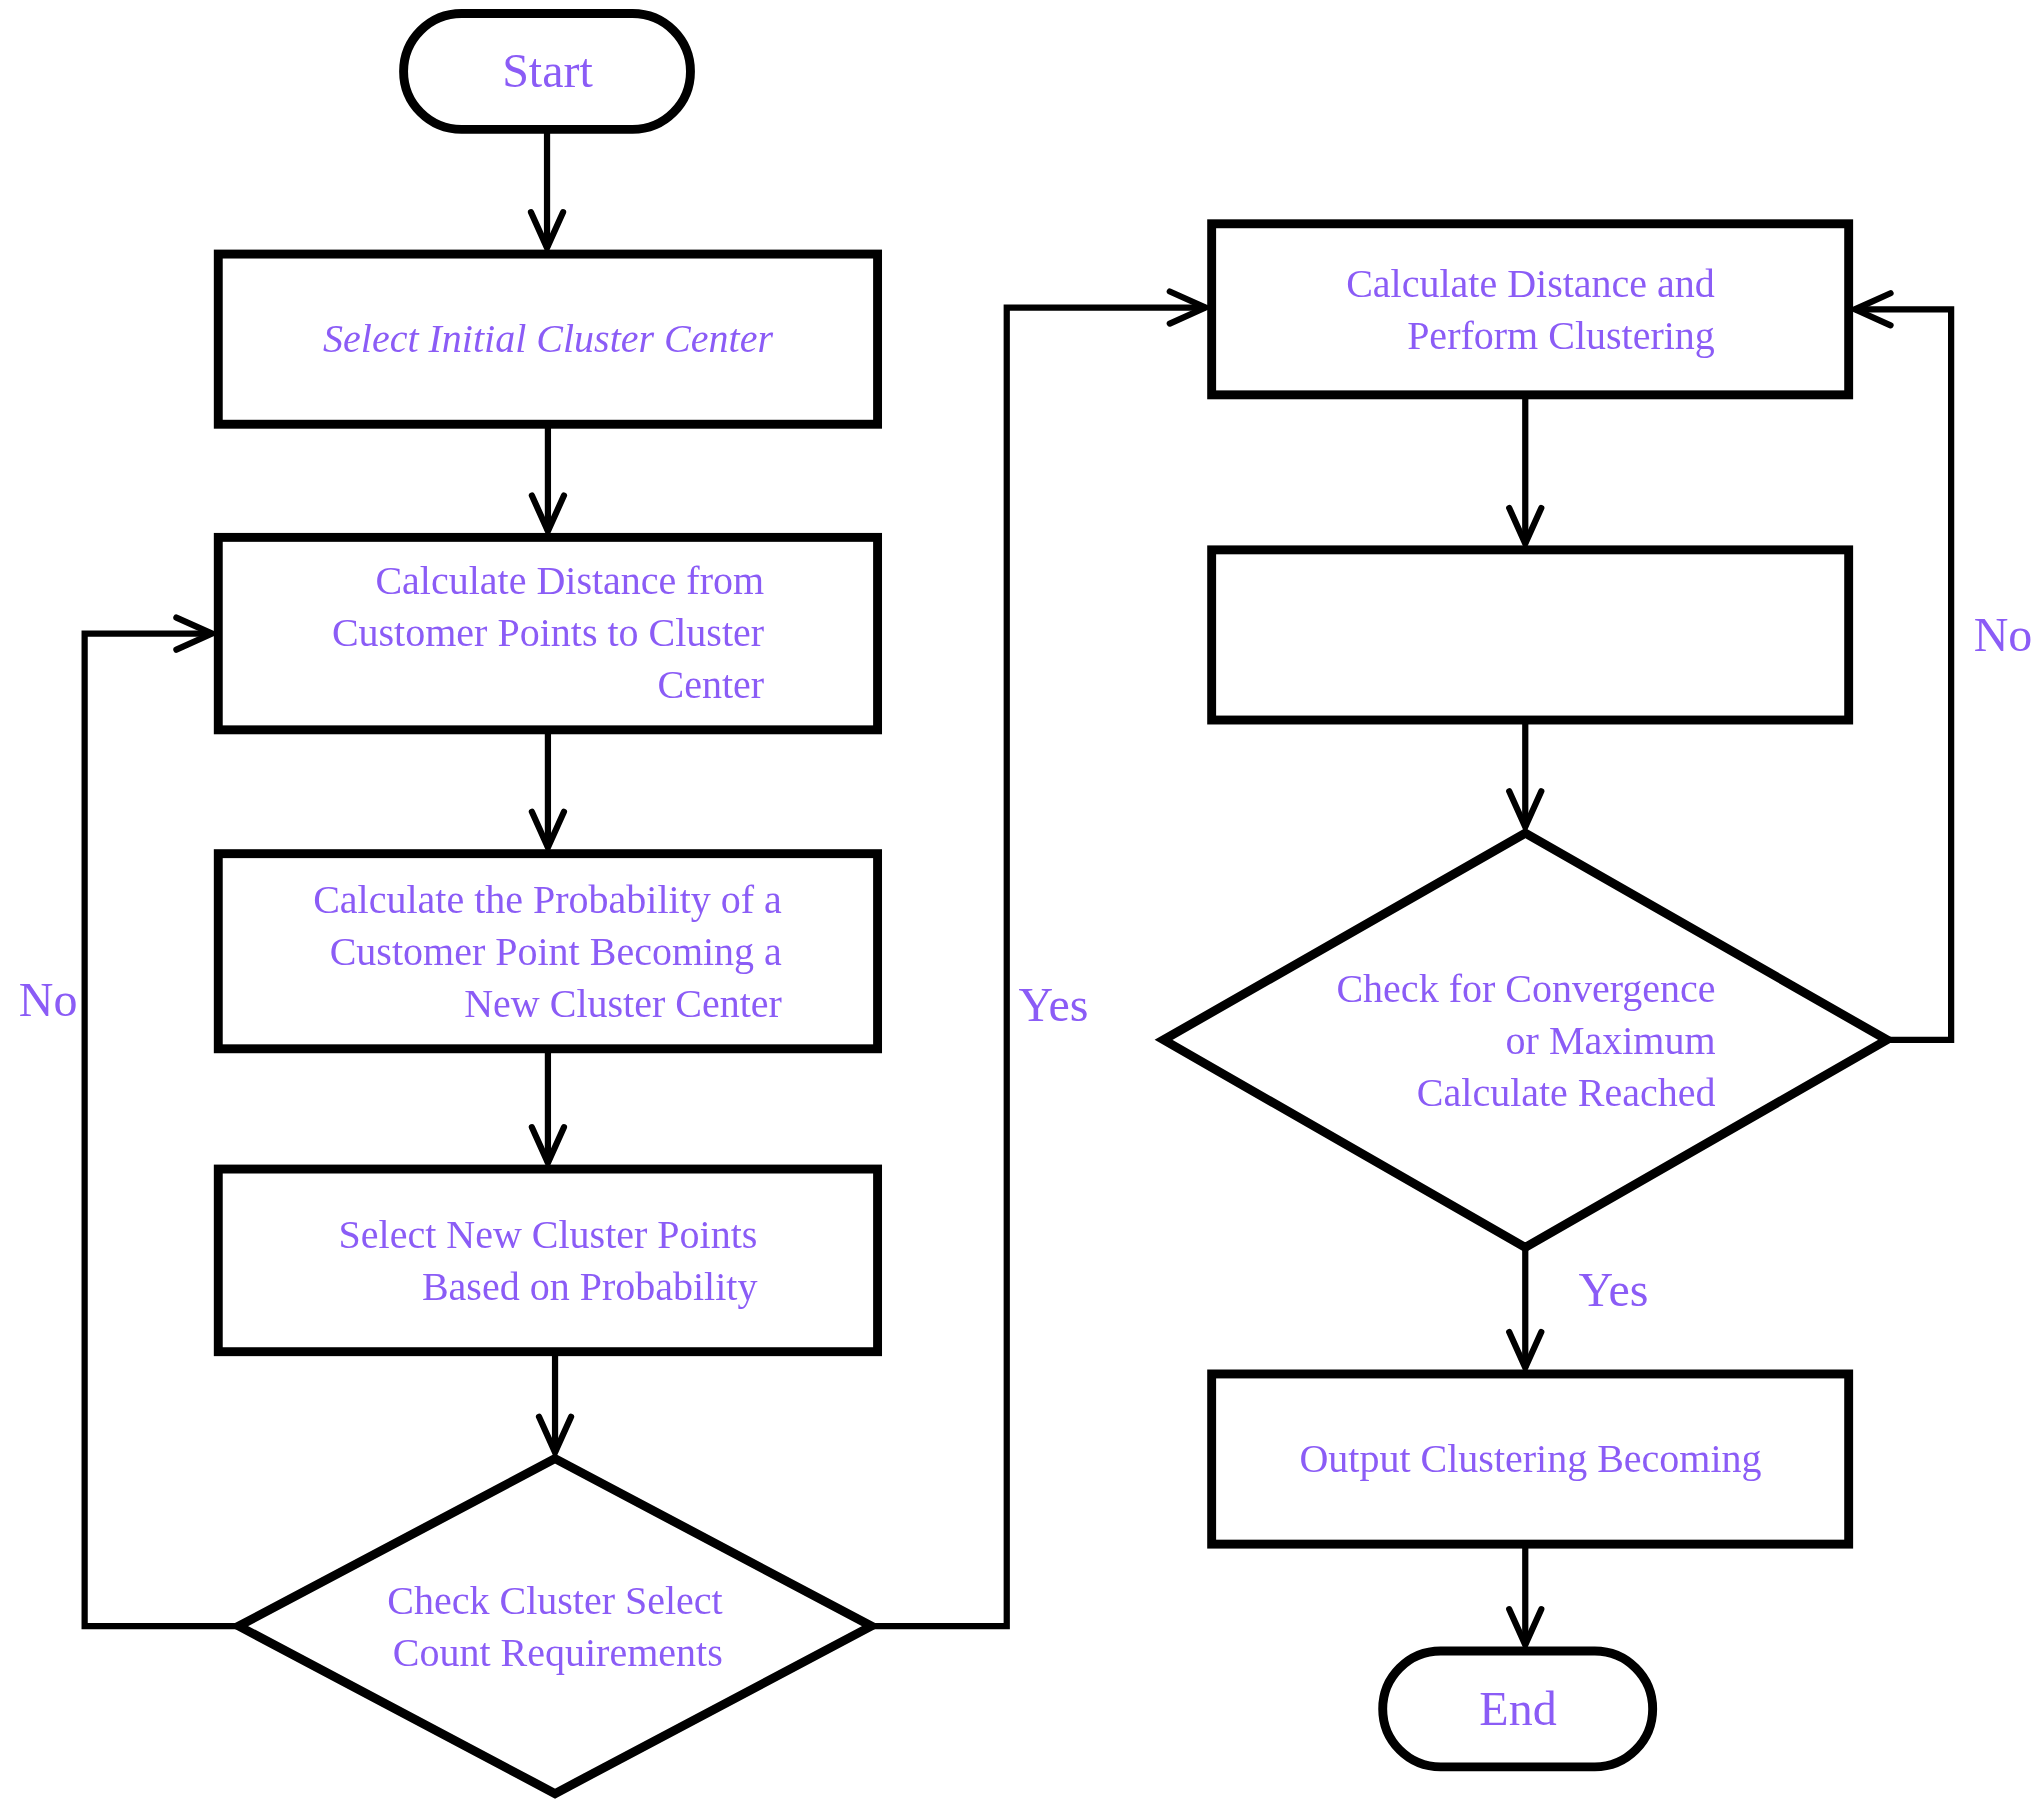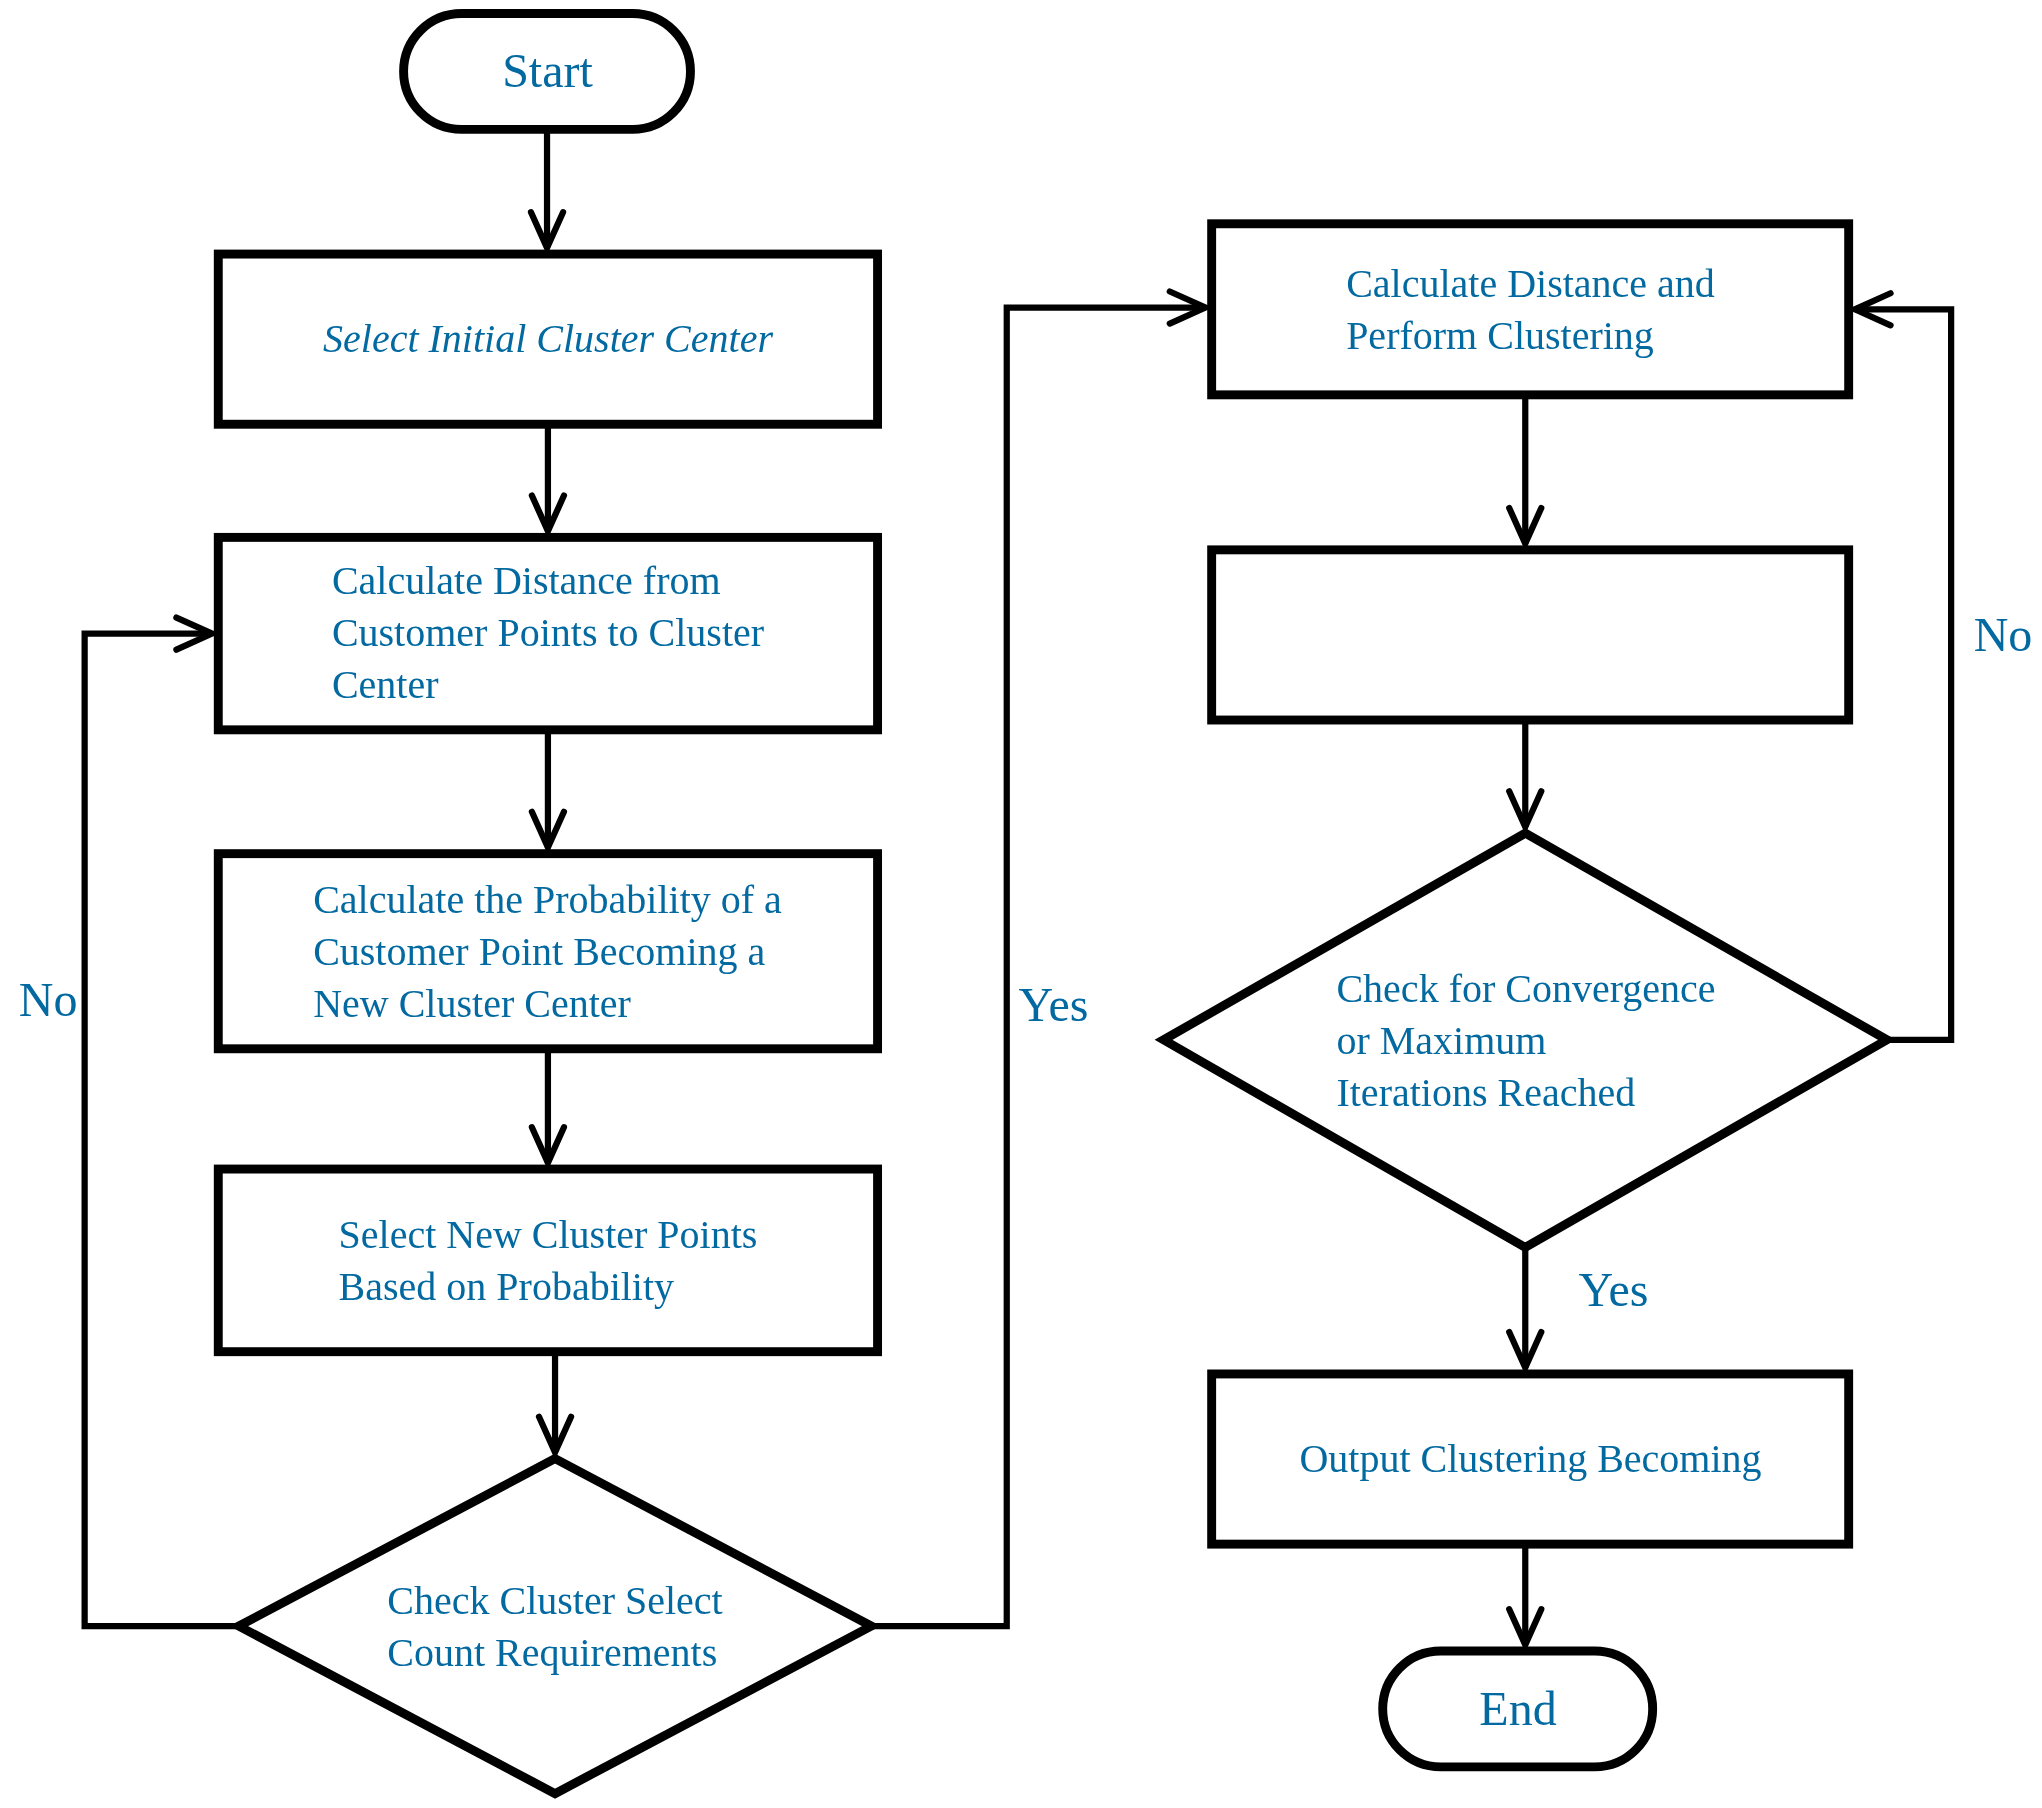--- a/index.html
+++ b/index.html
@@ -17,23 +17,23 @@
   #flow-svg {
     position: absolute;
     left: 0;
     top: 0;
   }
   .node-label, .edge-label {
     position: absolute;
     display: flex;
     align-items: center;
     justify-content: center;
-    text-align: left;
+    text-align: right;
     font-family: "Liberation Serif", "DejaVu Serif", serif;
-    color: #0369a1;
+    color: #8b5cf6;
     white-space: pre;
     line-height: 1.3;
     pointer-events: none;
   }
   .node-label { font-size: 40px; }
   .terminator-label { font-size: 48px; }
   .edge-label { font-size: 48px; }
 </style>
 </head>
 <body>
@@ -94,21 +94,21 @@
 
   <div class="node-label" style="left:243px; top:1526px; width:624px; height:201px;">Check Cluster Select
 Count Requirements</div>
 
   <div class="node-label" style="left:1221px; top:224px; width:619px; height:171px;">Calculate Distance and
 Perform Clustering</div>
 
 
   <div class="node-label" style="left:1214px; top:929px; width:624px; height:223px;">Check for Convergence
 or Maximum
-Iterations Reached</div>
+Calculate Reached</div>
 
   <div class="node-label" style="left:1221px; top:1374px; width:619px; height:170px;">Output Clustering Becoming</div>
 
   <div class="node-label terminator-label" style="left:1383px; top:1651px; width:270px; height:116px;">End</div>
 
   <div class="edge-label" style="left:7.1px; top:973px; width:82px; height:55px;">No</div>
 
   <div class="edge-label" style="left:1007px; top:978px; width:93px; height:55px;">Yes</div>
 
   <div class="edge-label" style="left:1567px; top:1263px; width:93px; height:55px;">Yes</div>

